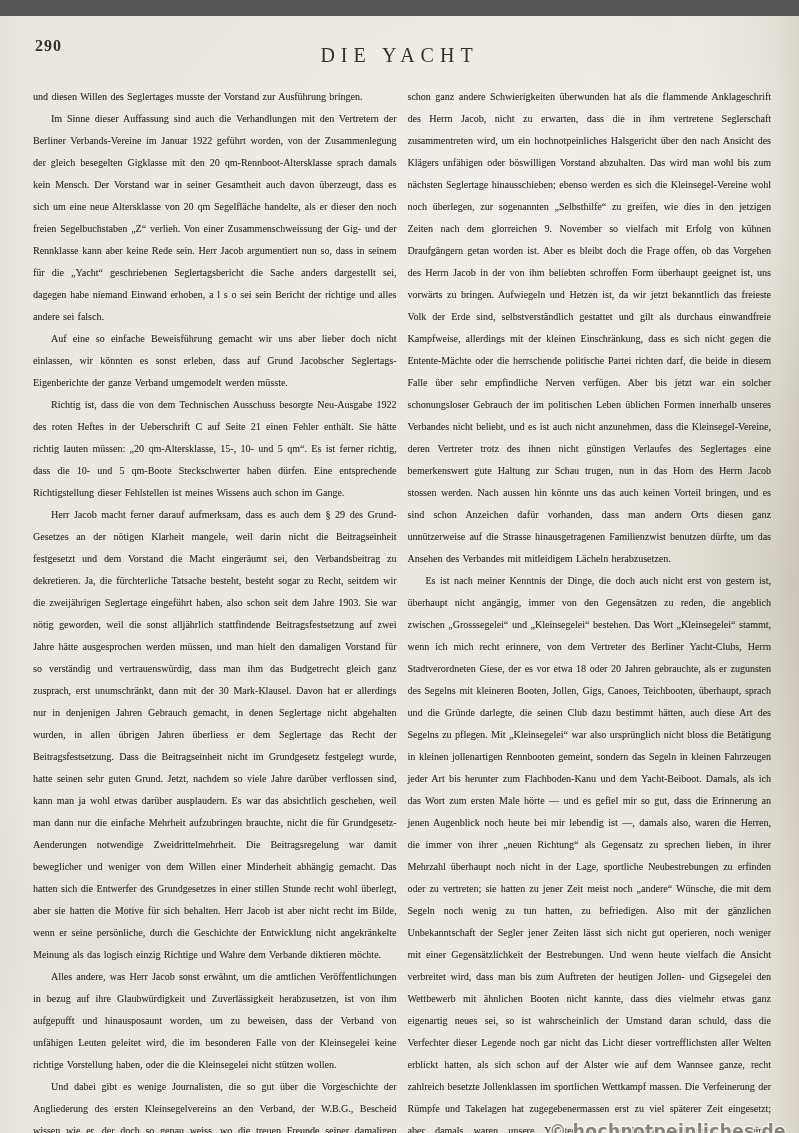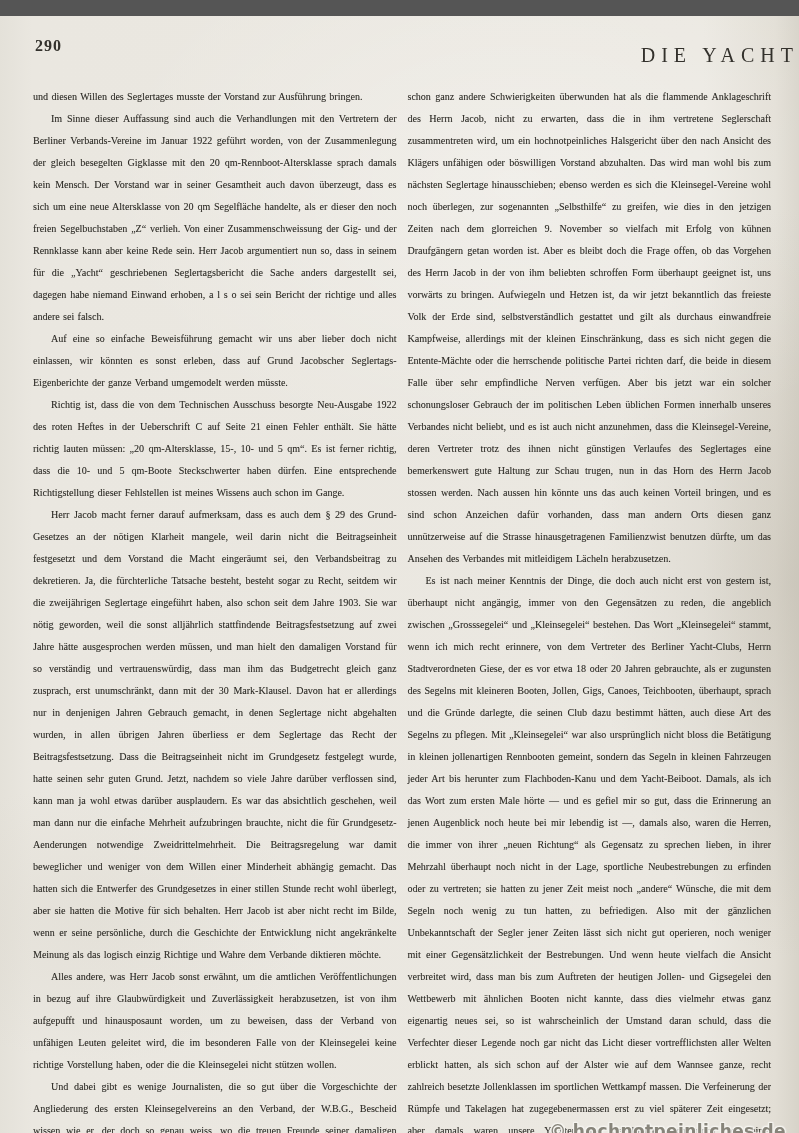--- a/index.html
+++ b/index.html
@@ -29,21 +29,21 @@
     font-size: 16px;
     font-weight: bold;
     letter-spacing: 1px;
     color: #33312c;
   }
   .title {
     position: absolute;
     left: 0; right: 0;
     top: 28px;
     margin: 0;
-    text-align: right;
+    text-align: center;
     font-size: 20px;
     font-weight: 500;
     letter-spacing: 6px;
     color: #33312c;
   }
   .columns {
     position: absolute;
     top: 70px;
     left: 33px;
     right: 28px;

